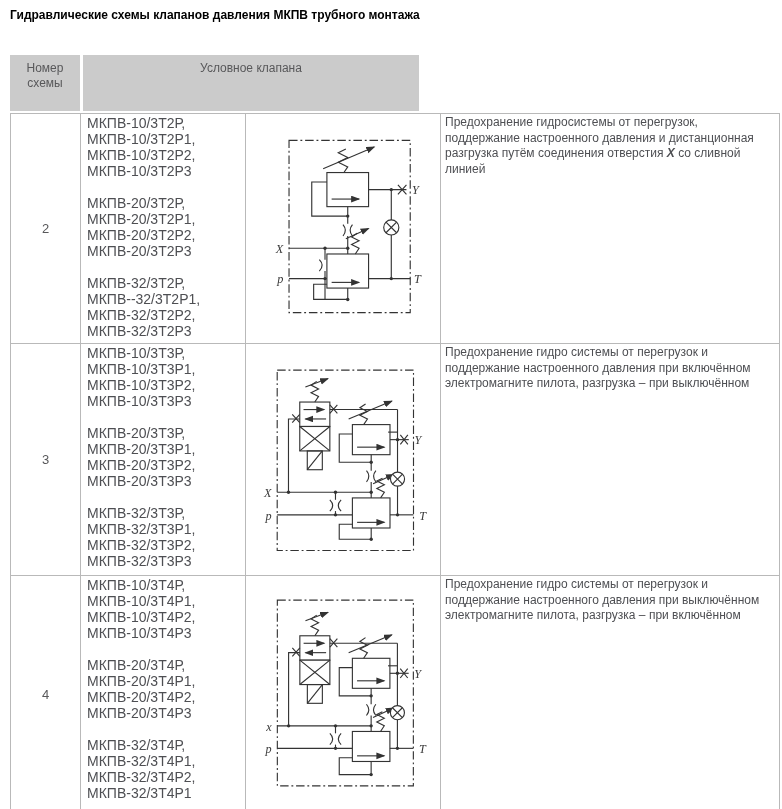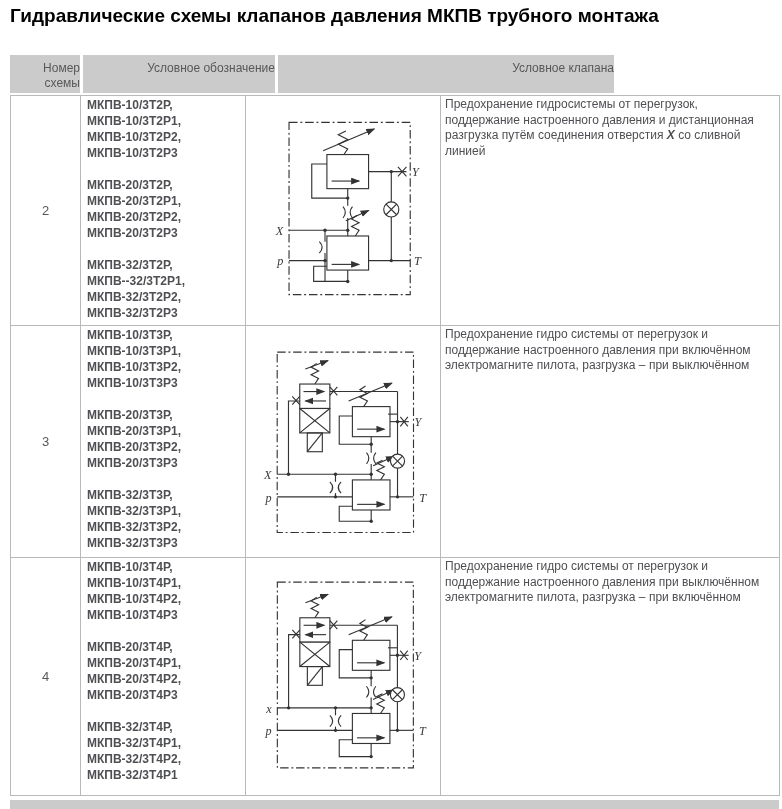--- a/index.html
+++ b/index.html
@@ -3,48 +3,48 @@
 <meta charset="utf-8">
 <style>
   html,body { margin:0; padding:0; }
   body {
     width:782px; height:809px; overflow:hidden;
     background:#ffffff;
     font-family:"Liberation Sans", sans-serif;
   }
   .page-title {
     margin:6px 0 0 10px;
-    font-size:19px; line-height:19px;
+    font-size:12px; line-height:19px;
     font-weight:700; color:#000000;
   }
   .grid { margin:30px 0 0 10px; width:769px; }
 
   
   .thead { display:flex; margin-bottom:2px; }
   .th {
-    box-sizing:border-box; height:38px;
+    box-sizing:border-box; height:56px;
     background:#cbcbcb; color:#58585a;
-    font-size:12px; line-height:15px; text-align:right;
+    font-size:12px; line-height:15px; text-align:center;
     padding-top:6px; border-left:3px solid #ffffff;
   }
   .th:first-child { border-left:none; }
   .th-number { width:70px; }
   .th-designation { width:165px; }
   .th-symbol { width:195px; }
   .th-function { width:339px; }
 
   table.tbl { border-collapse:collapse; table-layout:fixed; width:769px; }
   .tbl td { border:1px solid #b9b9b9; box-sizing:border-box; }
   tr.row-a { height:230px; }
   tr.row-b { height:232px; }
   tr.row-c { height:238px; }
   td.num { text-align:center; vertical-align:middle; color:#58585a; font-size:13px; }
   td.des {
-    vertical-align:top; font-weight:700; color:#4e4f53;
-    font-size:12px; line-height:16px;
+    vertical-align:top; font-weight:400; color:#4e4f53;
+    font-size:14px; line-height:16px;
     padding:1px 12px 2px 6px; white-space:pre-line;
   }
   td.sym { text-align:center; vertical-align:middle; }
   td.fn {
     vertical-align:top; color:#4e4f53;
     font-size:12px; line-height:15.5px;
     padding:1px 8px 2px 4px;
     margin-top:22px;
   }
   .fn-em { font-weight:700; font-style:italic; }
@@ -68,21 +68,20 @@
 </style>
 </head>
 <body>
 
 <h1 class="page-title">Гидравлические схемы клапанов давления МКПВ трубного монтажа</h1>
 
 <div class="grid">
 
   <div class="thead">
     <div class="th th-number">Номер схемы</div>
-    <div class="th th-symbol">Условное обозначение</div>
     <div class="th th-function">Условное клапана</div>
   </div>
 
   <table class="tbl">
     <colgroup>
         <col style="width:70px">
         <col style="width:165px">
         <col style="width:195px">
         <col style="width:339px">
       </colgroup>

